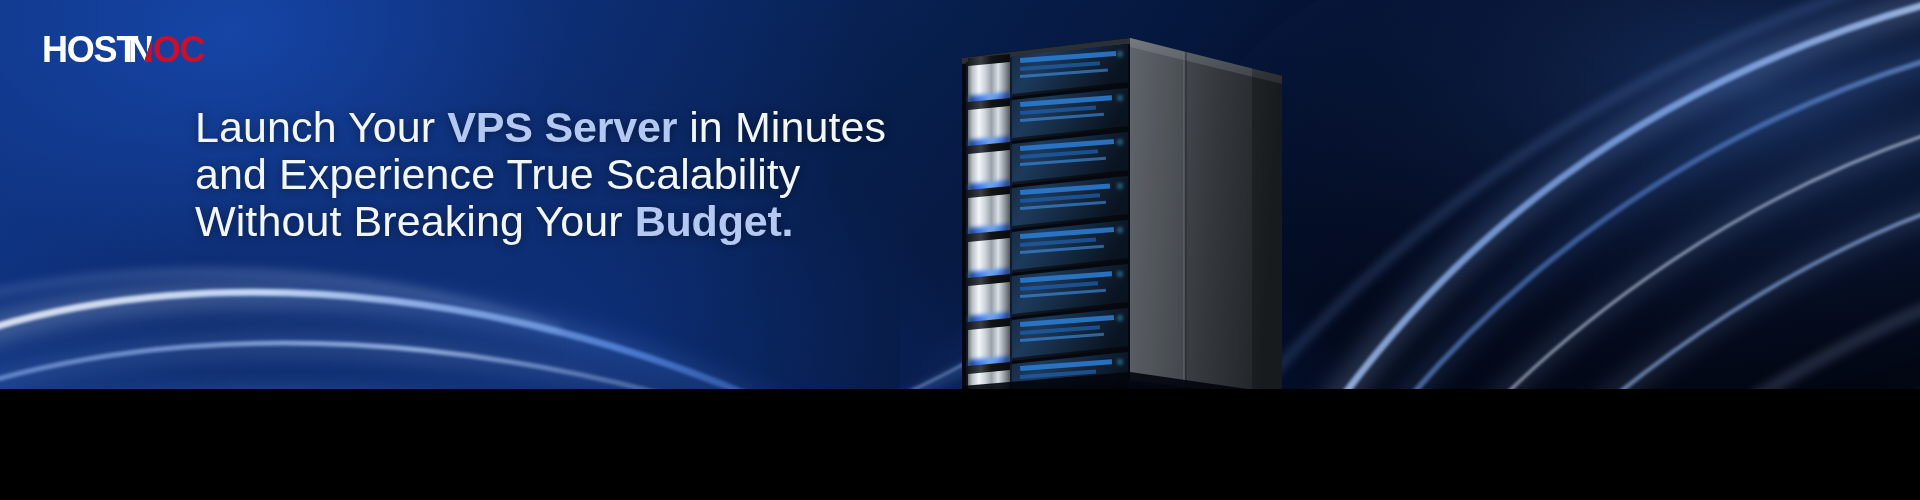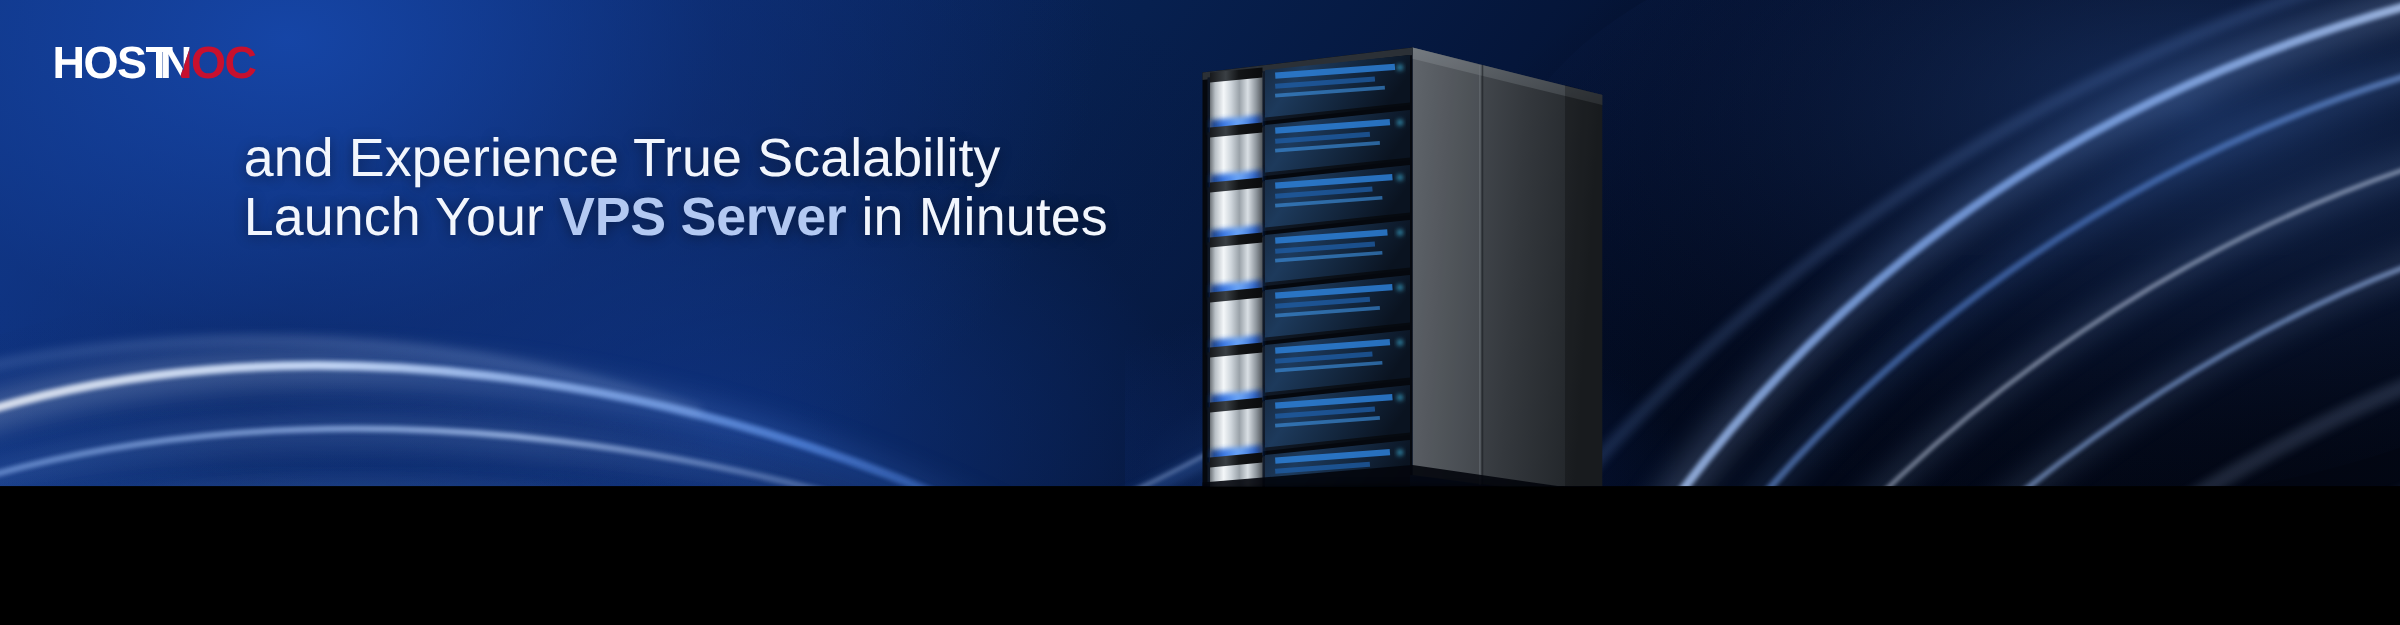--- a/index.html
+++ b/index.html
@@ -173,22 +173,23 @@
         </g>
         <g clip-path="url(#clipNoc)">
           <text x="2" y="36" fill="#c8102e">HOST</text>
           <text x="88" y="36" fill="#c8102e">NOC</text>
         </g>
       </g>
     </svg>
   </div>
 
   <div class="headline">
+    <span class="ln"><span>Launch Your </span><b>VPS Server</b><span> in Minutes</span></span>
     <span class="ln">and Experience True Scalability</span>
-    <span class="ln"><span>Launch Your </span><b>VPS Server</b><span> in Minutes</span></span>
+    <span class="ln"><span>Without Breaking Your </span><b>Budget.</b></span>
   </div>
 
   <div class="rack-glow"></div>
 
   <div class="rack">
     <svg width="330" height="386" viewBox="0 0 330 386" xmlns="http://www.w3.org/2000/svg">
       <defs>
 
         <linearGradient id="chrome" x1="0" y1="0" x2="1" y2="0">
           <stop offset="0%" stop-color="#6d7378"></stop>

